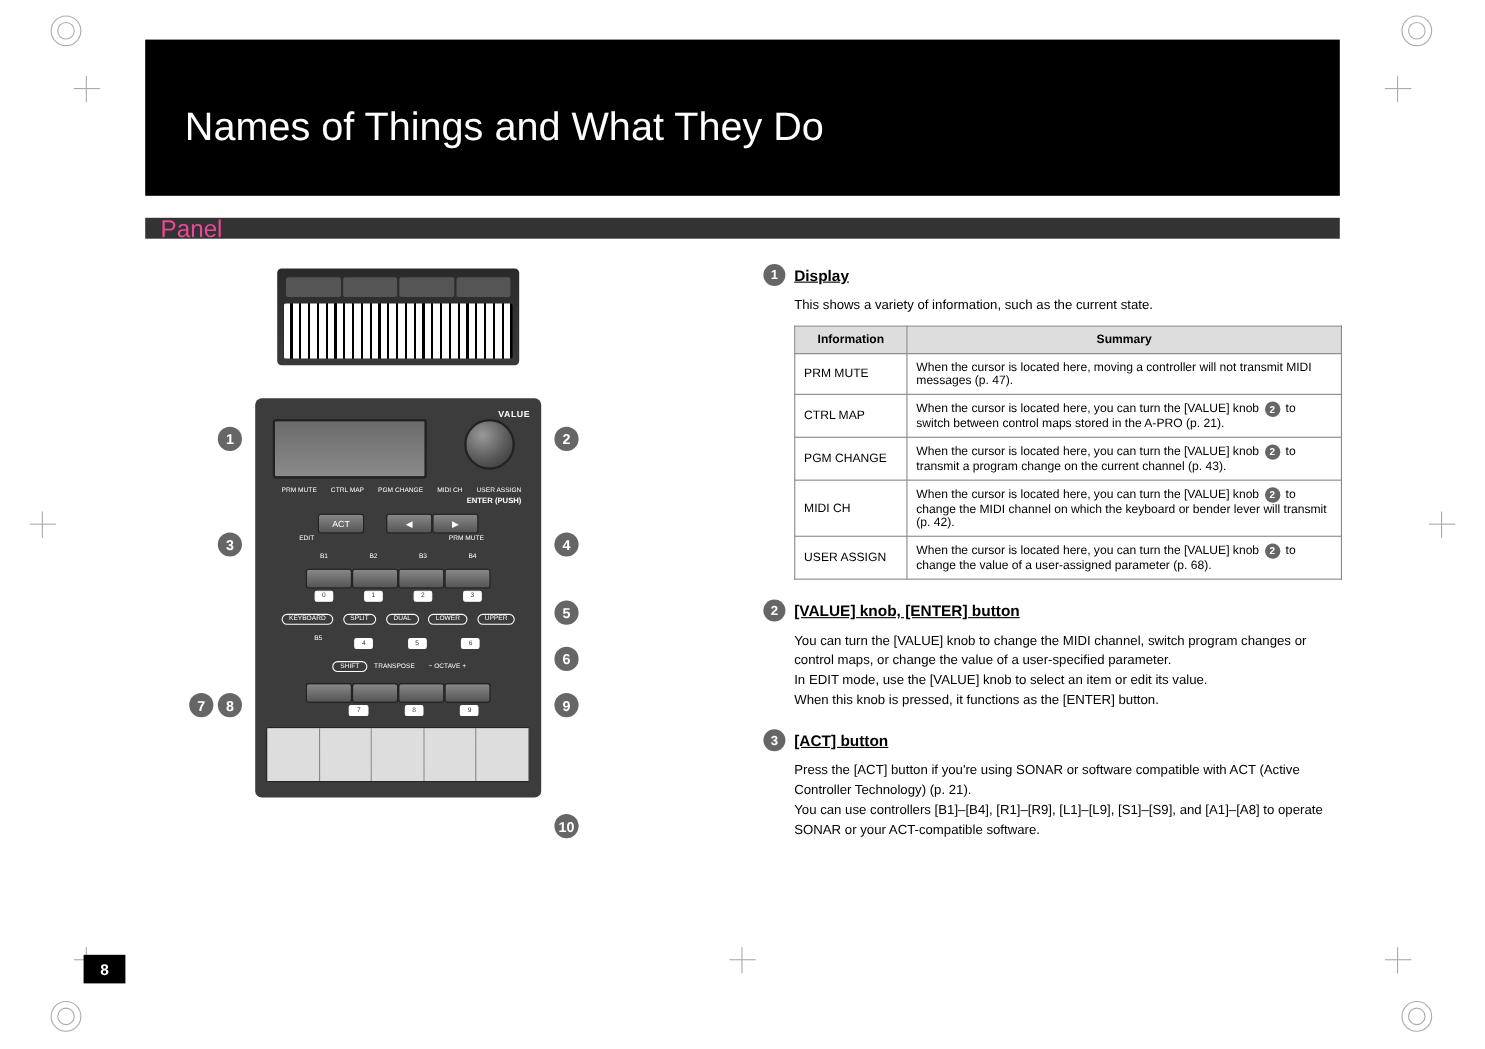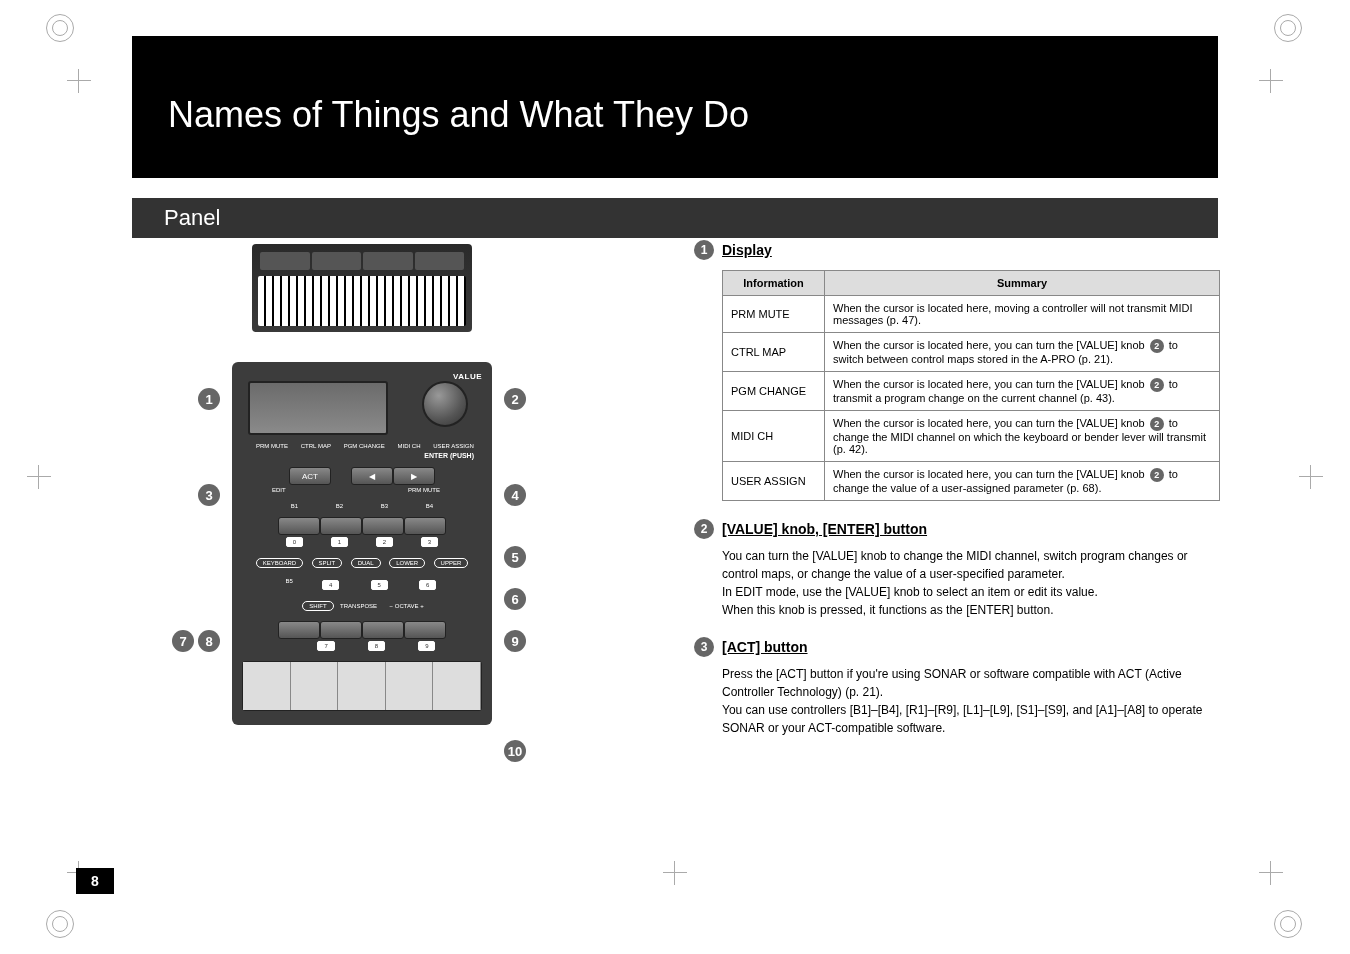--- a/index.html
+++ b/index.html
@@ -65,26 +65,26 @@
     left: 158px;
     color: #fff;
     font-size: 36px;
     font-weight: 300;
     margin-left: 10px;
   }
   .section-bar {
     position: absolute;
     top: 198px;
     left: 132px; right: 132px;
-    height: 40px;
+    height: 19px;
     background: #333;
-    color: #ffffff;
+    color: #ec4899;
     font-size: 22px;
     font-weight: 300;
-    padding-left: 32px;
+    padding-left: 14px;
     display: flex;
     align-items: center;
   }
 
   
   .diagram-col {
     position: absolute;
     top: 244px;
     left: 232px;
     width: 260px;
@@ -398,20 +398,21 @@
   </div>
 </div>
 
 <div class="content-col">
 
   <div class="item-block">
     <div class="item-header">
       <div class="hdr-num">1</div>
       <div class="hdr-title">Display</div>
     </div>
+    <div class="item-desc">This shows a variety of information, such as the current state.</div>
     <table class="ind-table">
       <thead>
         <tr>
           <th>Information</th>
           <th>Summary</th>
         </tr>
       </thead>
       <tbody id="ind-tbody">
           <tr>
             <td class="col-ind">PRM MUTE</td>

